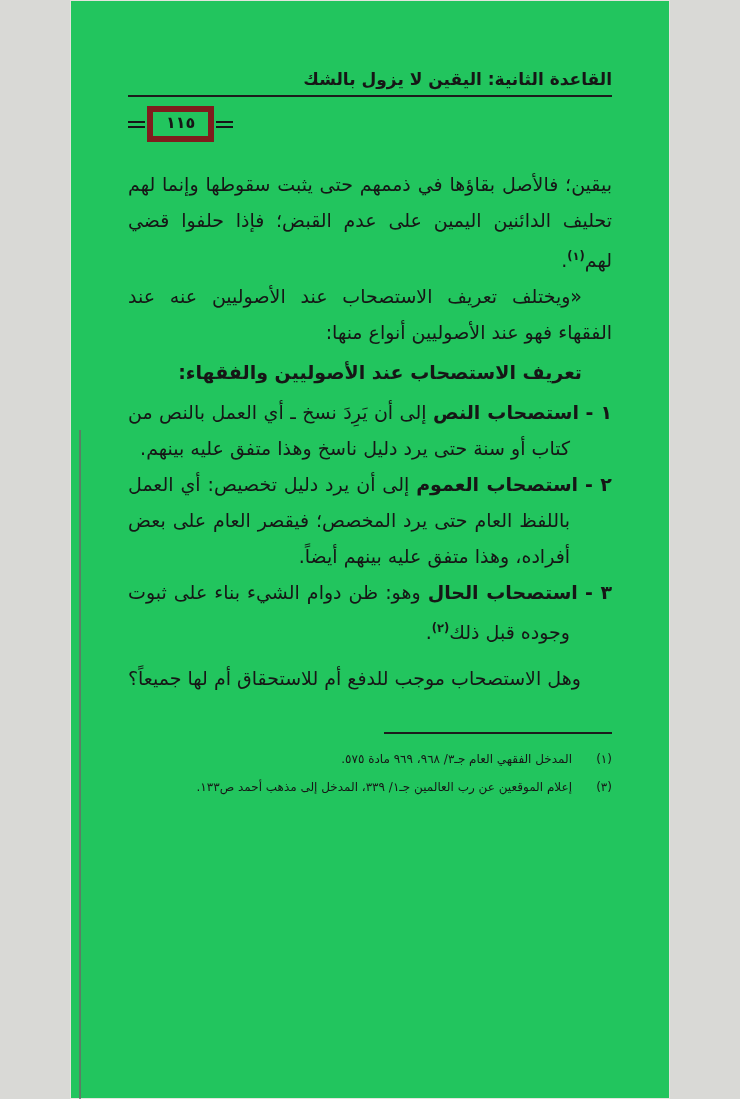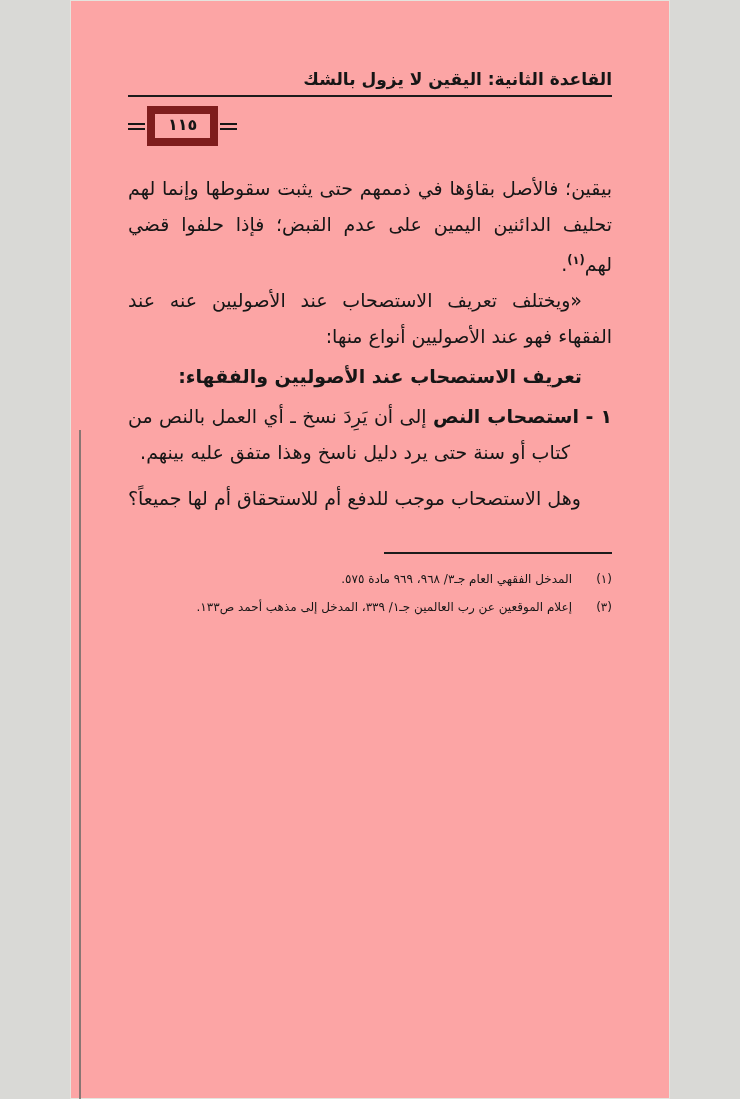--- a/index.html
+++ b/index.html
@@ -1,35 +1,35 @@
 <!DOCTYPE html>
 <html lang="ar"><head>
 <meta charset="utf-8">
 <style>
   * { box-sizing: border-box; }
   html, body { margin: 0; padding: 0; }
   body { background: #d9d9d6; font-family: "DejaVu Sans", sans-serif; }
 
   .page {
     width: 600px; height: 1099px; margin: 0 auto;
-    background: #fca5a5; color: #161616;
+    background: #22c55e; color: #161616;
     direction: rtl; position: relative; overflow: hidden;
     padding: 68px 58px 24px 58px;
     box-shadow: inset 0 0 0 1px #e4e4de;
   }
 
   
   .scan-line { position:absolute; left:9px; top:430px; bottom:0; width:2px; background:#6a6a66; opacity:.8; }
 
   .running-head { font-weight: bold; font-size: 17px; text-align: right; line-height: 22px; }
   .header-rule { border-bottom: 2px solid #1c1c1c; margin-top: 5px; }
 
   .pagenum-row { display: flex; align-items: center; margin: 9px auto 0 0; width: max-content; }
   .dline { width: 17px; height: 7px; border-top: 2px solid #161616; border-bottom: 2px solid #161616; }
-  .pagenum-box { border: 8px solid #7f1d1d; padding: 0 13px 2px; font-weight: bold; font-size: 16px; line-height: 22px; margin: 0 2px; }
+  .pagenum-box { border: 6px solid #7f1d1d; padding: 0 13px 2px; font-weight: bold; font-size: 16px; line-height: 22px; margin: 0 2px; }
 
   .body-text { margin-top: 24px; }
   .para {
     font-size: 19px; line-height: 36px; margin: 0;
     text-align: justify; text-indent: 30px;
   }
   .para.flush { text-indent: 0; }
   .para.hang { padding-right: 42px; text-indent: -42px; }
   .section-heading { font-weight: bold; margin-top: 4px; }
   .bold { font-weight: bold; }
@@ -68,21 +68,27 @@
     <p class="para flush"><span>بيقين؛ فالأصل بقاؤها في ذممهم حتى يثبت سقوطها وإنما لهم تحليف الدائنين اليمين على عدم القبض؛ فإذا حلفوا قضي لهم</span><sup class="ref">(١)</sup><span>.</span></p>
 
     <p class="para">«ويختلف تعريف الاستصحاب عند الأصوليين عنه عند الفقهاء فهو عند الأصوليين أنواع منها:</p>
 
     <p class="para section-heading">تعريف الاستصحاب عند الأصوليين والفقهاء:</p>
 
     <p class="para hang spaced"><span class="bold">١ -</span>
       <span class="lead-bold">استصحاب النص</span>
       <span>إلى أن يَرِدَ نسخ ـ أي العمل بالنص من كتاب أو سنة حتى يرد دليل ناسخ وهذا متفق عليه بينهم.</span></p>
 
+    <p class="para hang"><span class="bold">٢ -</span>
+      <span class="lead-bold">استصحاب العموم</span>
+      <span>إلى أن يرد دليل تخصيص: أي العمل باللفظ العام حتى يرد المخصص؛ فيقصر العام على بعض أفراده، وهذا متفق عليه بينهم أيضاً.</span></p>
 
+    <p class="para hang"><span class="bold">٣ -</span>
+      <span class="lead-bold">استصحاب الحال</span>
+      <span>وهو: ظن دوام الشيء بناء على ثبوت وجوده قبل ذلك</span><sup class="ref">(٢)</sup><span>.</span></p>
 
 
     <p class="para question">وهل الاستصحاب موجب للدفع أم للاستحقاق أم لها جميعاً؟</p>
 
   </main>
 
   <footer class="footnotes">
     <div class="fn-rule"></div>
 
     <p class="footnote"><span class="fn-num">(١)</span><span>المدخل الفقهي العام جـ٣/ ٩٦٨، ٩٦٩ مادة ٥٧٥.</span></p>

